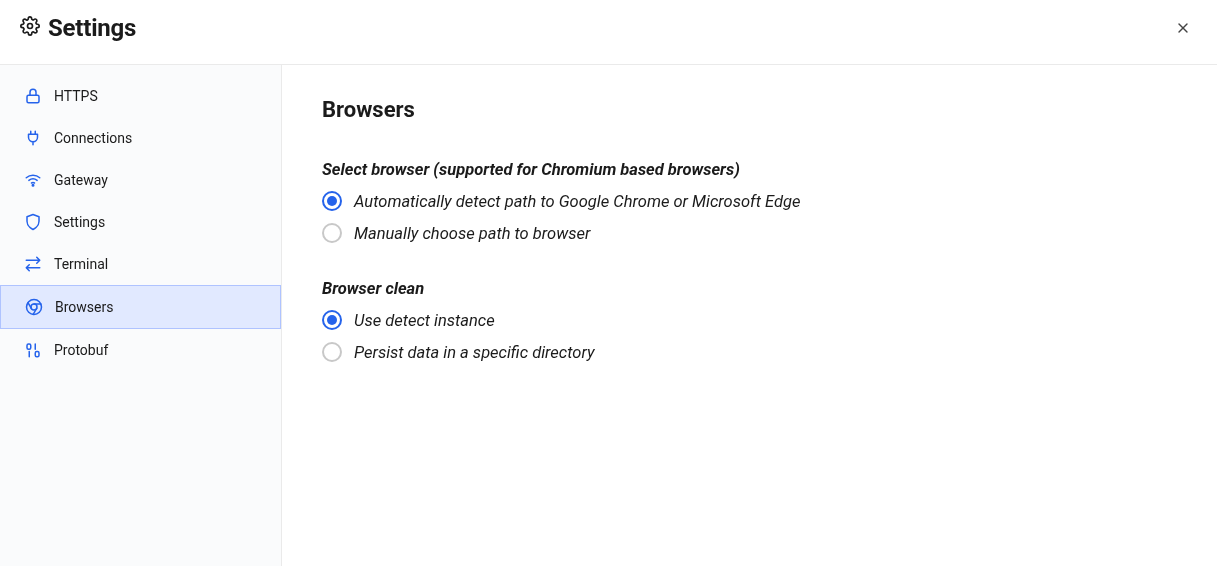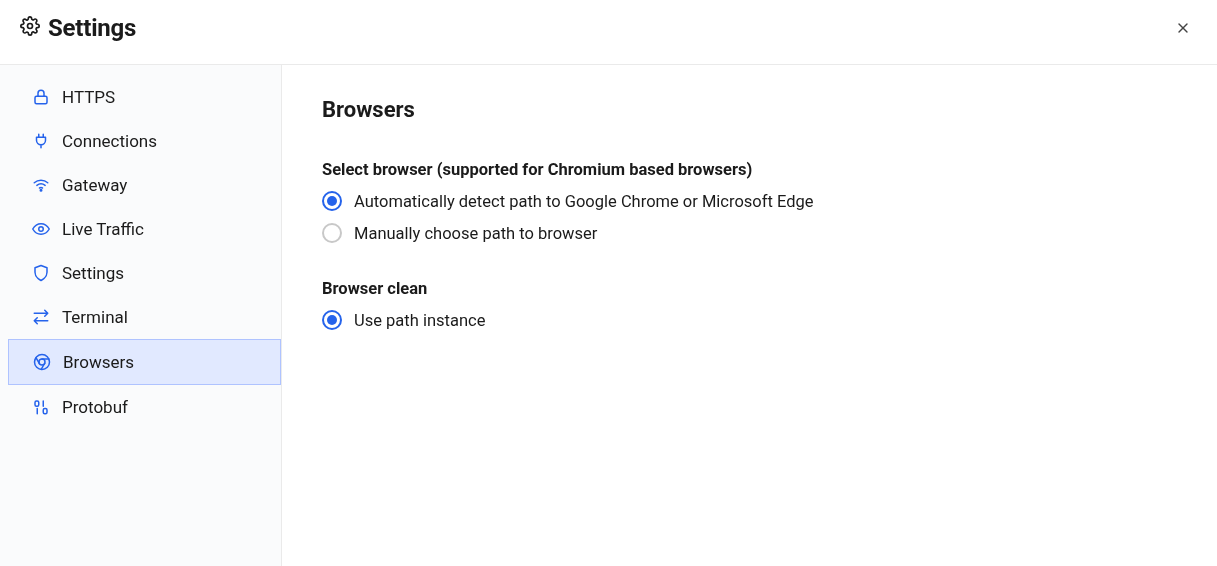--- a/index.html
+++ b/index.html
@@ -6,33 +6,33 @@
     body { font-family: -apple-system, BlinkMacSystemFont, "Segoe UI", Roboto, Helvetica, Arial, sans-serif; background: #fff; color: #1b1b1b; }
     .window { width: 1217px; height: 566px; display: flex; flex-direction: column; }
     .titlebar { display: flex; align-items: flex-start; justify-content: space-between; padding: 14px 18px 18px 20px; border-bottom: 1px solid #eaeaea; }
     .titlebar-left { display: flex; align-items: center; gap: 8px; }
     .titlebar-left svg { width: 20px; height: 20px; color: #1b1b1b; }
     .title-text { font-size: 24px; font-weight: 700; letter-spacing: -0.2px; }
     .close-btn { width: 32px; height: 32px; display: flex; align-items: center; justify-content: center; cursor: pointer; color: #444; border-radius: 4px; }
     .close-btn svg { width: 16px; height: 16px; }
     .body { flex: 1; display: flex; min-height: 0; }
     .sidebar { width: 281px; background: #fafbfc; padding-top: 10px; }
-    .nav-item { display: flex; align-items: center; gap: 12px; padding: 12px 20px 12px 24px; font-size: 17px; cursor: pointer; color: #1b1b1b; margin-left: 8px; }
+    .nav-item { display: flex; align-items: center; gap: 12px; padding: 12px 20px 12px 24px; font-size: 14px; cursor: pointer; color: #1b1b1b; }
     .nav-item .icon { width: 18px; height: 18px; display: flex; align-items: center; justify-content: center; color: #2563eb; }
     .nav-item .icon svg { width: 18px; height: 18px; }
     .nav-item.active { background: #e1e9ff; border-left: 1px solid #afc3ff; border-right: 1px solid #afc3ff; border-top: 1px solid #afc3ff; border-bottom: 1px solid #afc3ff; }
     .content { flex: 1; padding: 32px 40px; border-left: 1px solid #eaeaea; }
     .page-heading { font-size: 22px; font-weight: 700; margin-bottom: 38px; }
     .section-label { font-size: 16.5px; font-weight: 700; margin-bottom: 12px; }
     .radio-row { display: flex; align-items: center; gap: 12px; margin-bottom: 12px; cursor: pointer; }
     .radio { width: 20px; height: 20px; border-radius: 50%; border: 2px solid #c8c8c8; display: flex; align-items: center; justify-content: center; flex-shrink: 0; }
     .radio.selected { border-color: #2563eb; }
     .radio.selected::after { content: ""; width: 10px; height: 10px; border-radius: 50%; background: #2563eb; }
     .radio-label { font-size: 16.5px; font-weight: 400; }
-    .group { margin-bottom: 36px; }
+    .group { margin-bottom: 36px; font-style: italic; }
   </style>
 </head>
 <body>
 
 <div class="window">
   <div class="titlebar">
     <div class="titlebar-left">
       <span>
         <svg viewBox="0 0 24 24" fill="none" stroke="currentColor" stroke-width="2" stroke-linecap="round" stroke-linejoin="round">
             <circle cx="12" cy="12" r="3"></circle>
@@ -78,29 +78,20 @@
           <svg viewBox="0 0 24 24" fill="none" stroke="currentColor" stroke-width="2" stroke-linecap="round" stroke-linejoin="round">
               <path d="M3 9a14 14 0 0 1 18 0"></path>
               <path d="M6.5 12.5a9 9 0 0 1 11 0"></path>
               <path d="M10 16a4 4 0 0 1 4 0"></path>
               <circle cx="12" cy="19" r="1" fill="currentColor"></circle>
             </svg>
         </span>
         <span>Gateway</span>
       </div>
 
-      <div class="nav-item">
-        <span class="icon">
-          <svg viewBox="0 0 24 24" fill="none" stroke="currentColor" stroke-width="2" stroke-linecap="round" stroke-linejoin="round">
-              <path d="M1 12s4-7 11-7 11 7 11 7-4 7-11 7S1 12 1 12z"></path>
-              <circle cx="12" cy="12" r="3"></circle>
-            </svg>
-        </span>
-        <span>Live Traffic</span>
-      </div>
 
       <div class="nav-item">
         <span class="icon">
           <svg viewBox="0 0 24 24" fill="none" stroke="currentColor" stroke-width="2" stroke-linecap="round" stroke-linejoin="round">
               <path d="M12 22s8-4 8-11V5l-8-3-8 3v6c0 7 8 11 8 11z"></path>
             </svg>
         </span>
         <span>Settings</span>
       </div>
 
@@ -154,19 +145,23 @@
         <div class="radio-row">
           <span class="radio"></span>
           <span class="radio-label">Manually choose path to browser</span>
         </div>
       </div>
 
       <div class="group">
         <div class="section-label">Browser clean</div>
         <div class="radio-row">
           <span class="radio selected"></span>
-          <span class="radio-label">Use path instance</span>
+          <span class="radio-label">Use detect instance</span>
+        </div>
+        <div class="radio-row">
+          <span class="radio"></span>
+          <span class="radio-label">Persist data in a specific directory</span>
         </div>
       </div>
 
     </div>
   </div>
 </div>
 
 </body></html>

